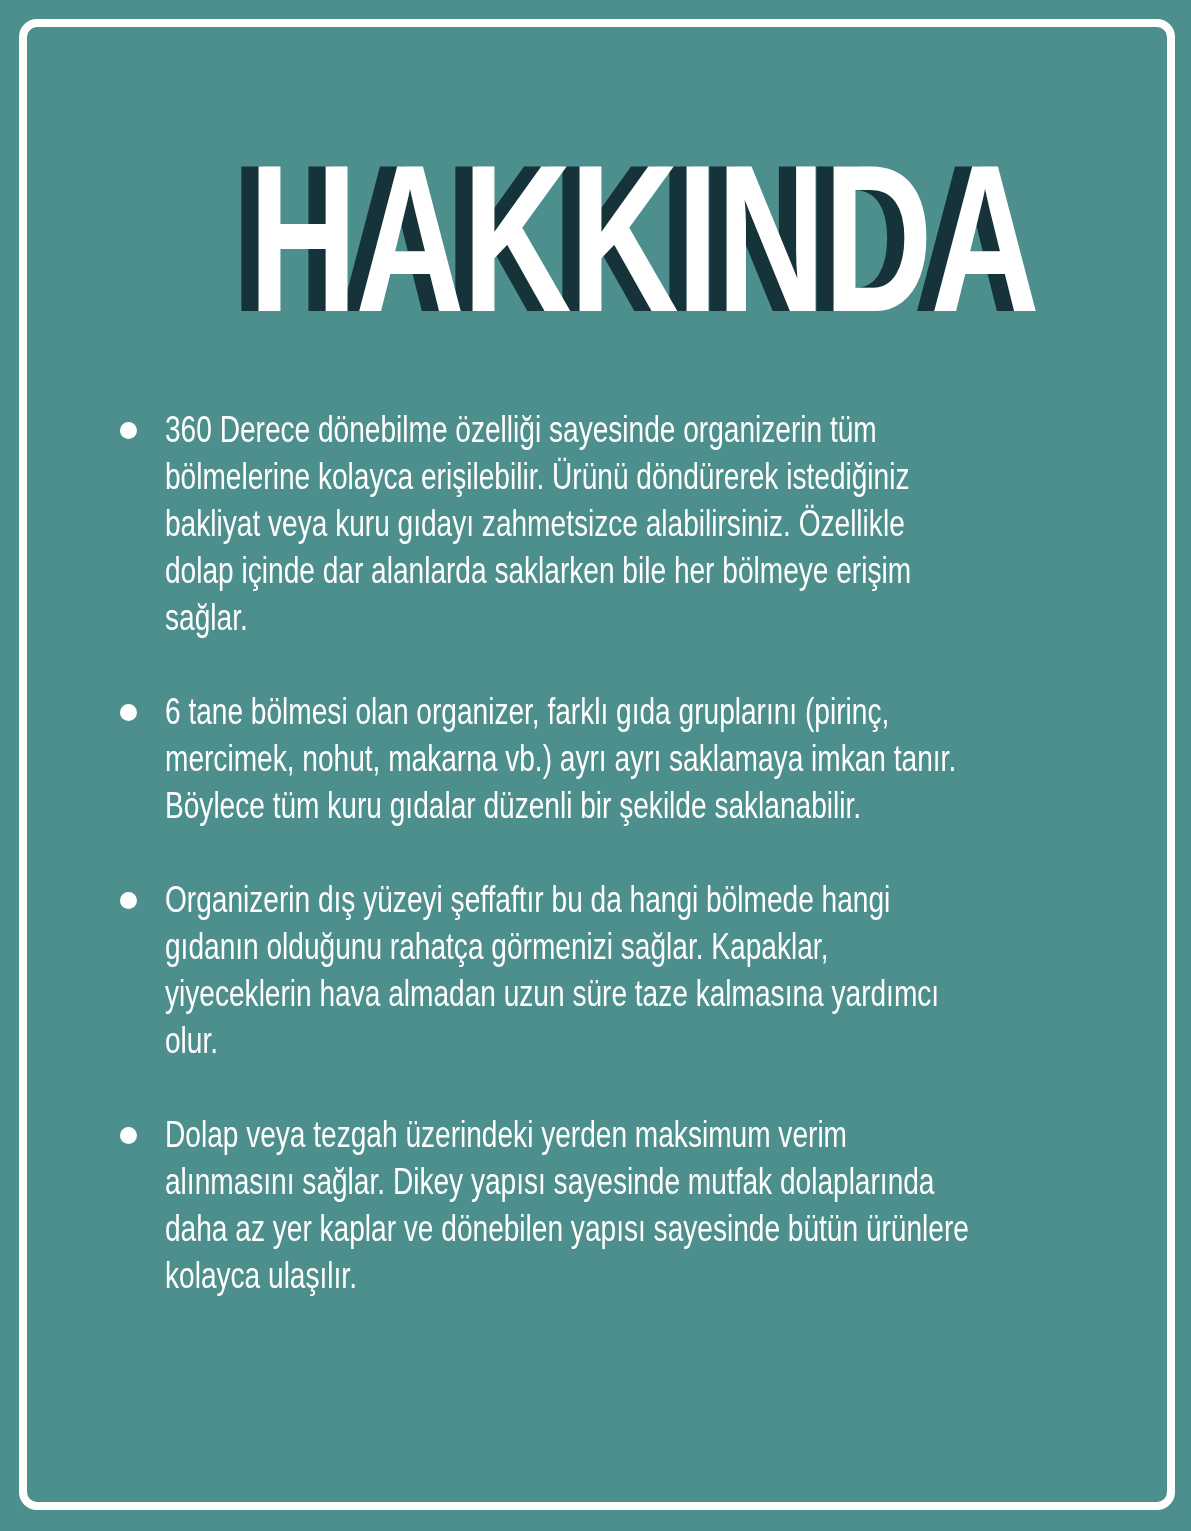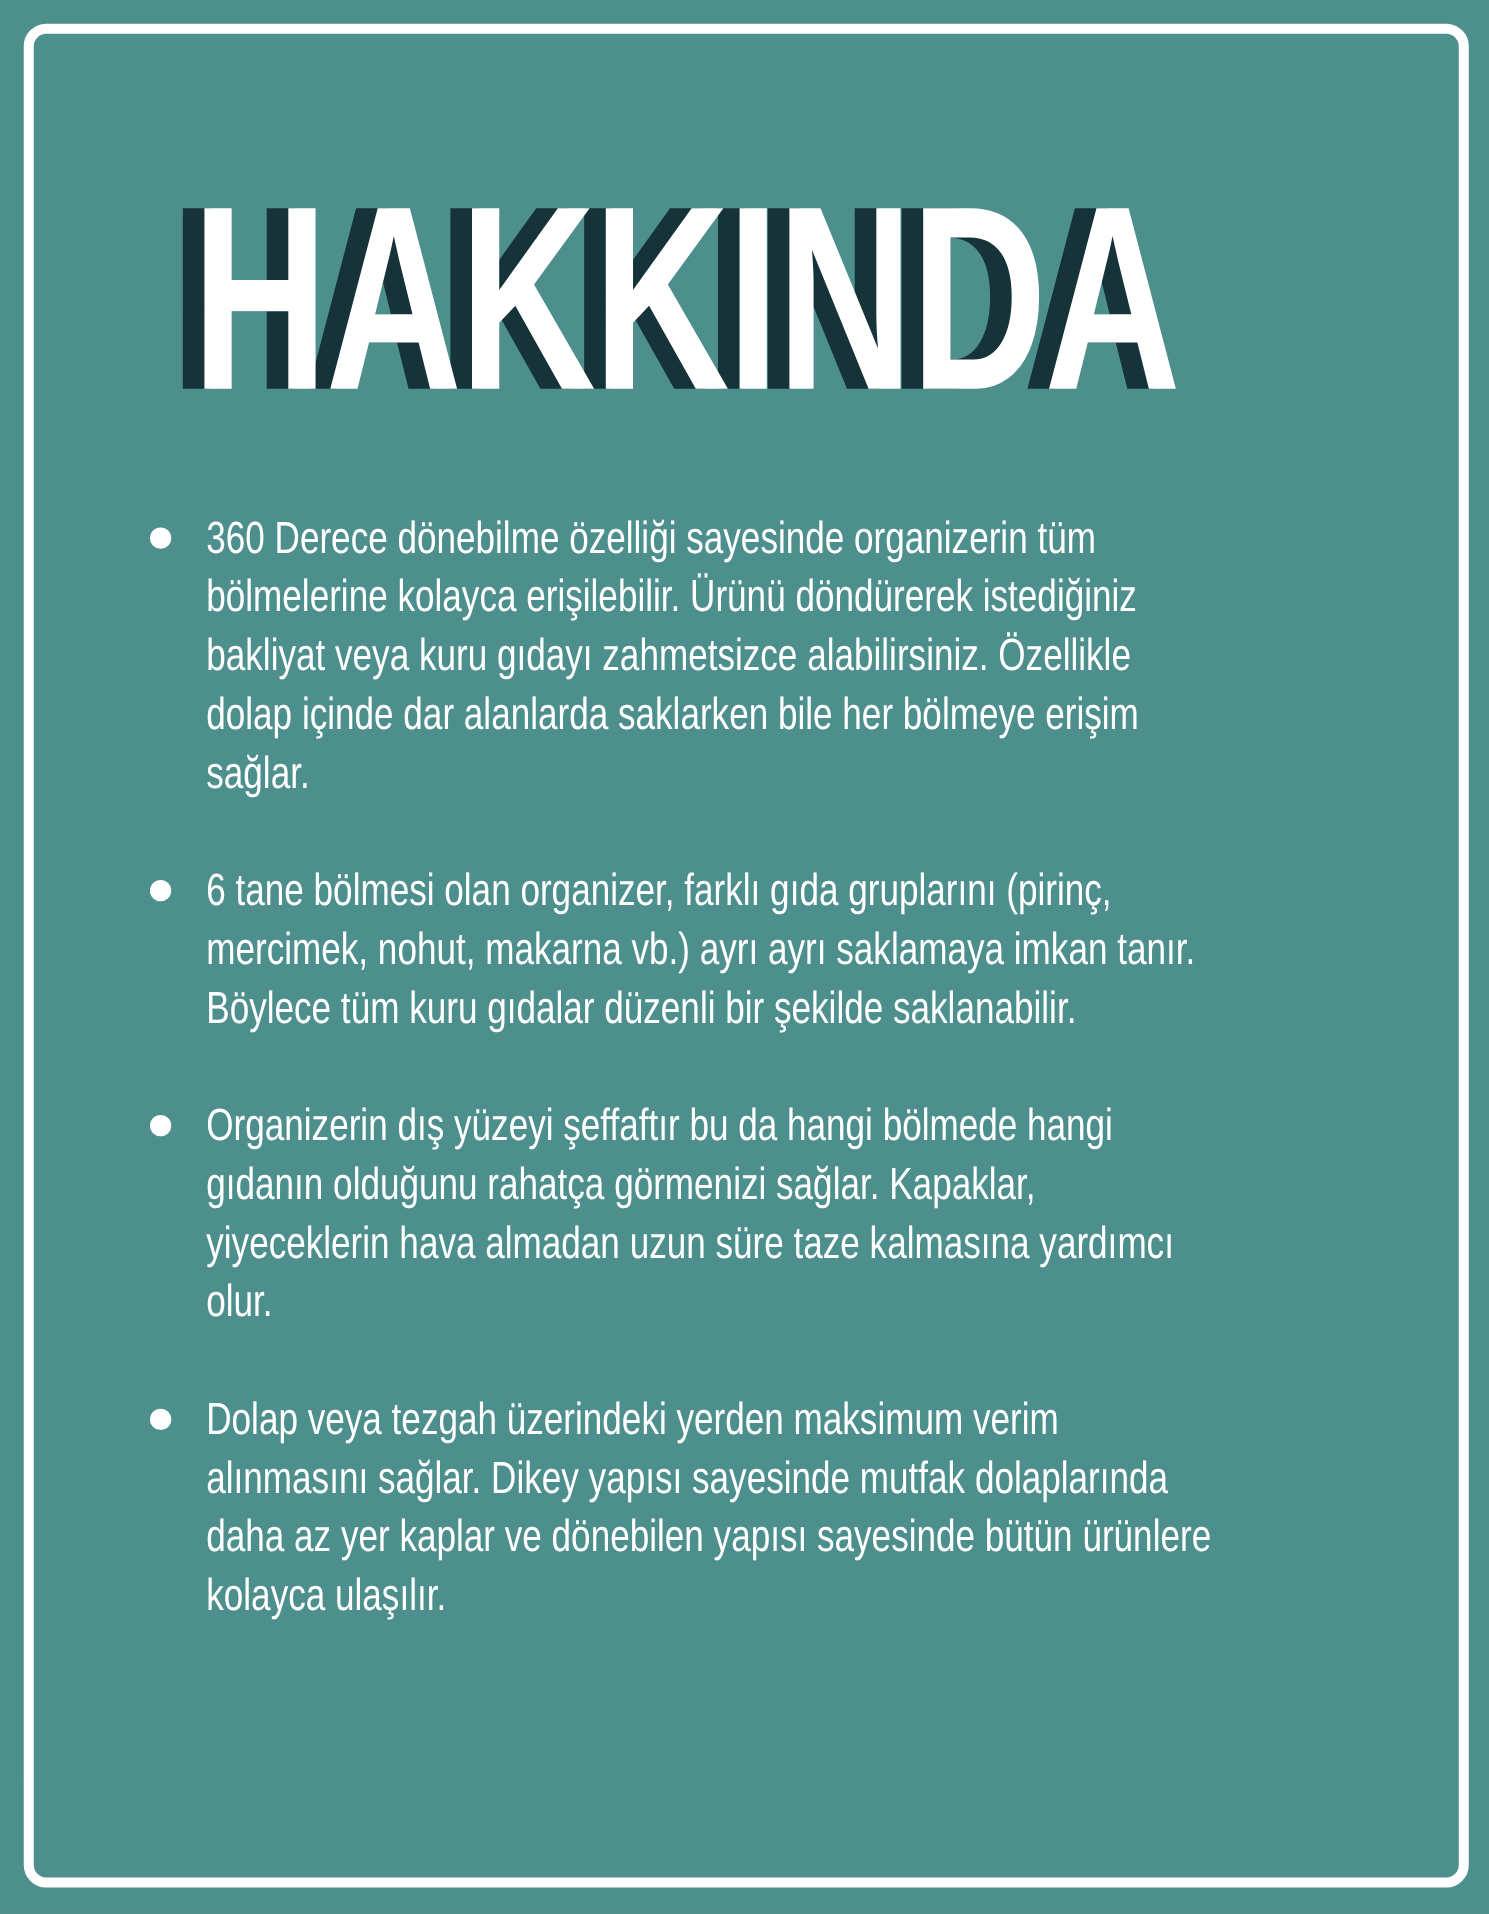--- a/index.html
+++ b/index.html
@@ -26,21 +26,21 @@
     border: 8px solid var(--fg);
     border-radius: 18px;
     pointer-events: none;
   }
   .title {
     position: absolute;
     top: 134px;
     left: 0;
     width: 1191px;
     margin: 0;
-    text-align: left;
+    text-align: right;
     font-size: 210px;
     line-height: 1;
     font-weight: 700;
     color: var(--fg);
     white-space: nowrap;
   }
   .title-inner {
     display: inline-block;
     transform: scaleX(0.72);
     transform-origin: center top;

